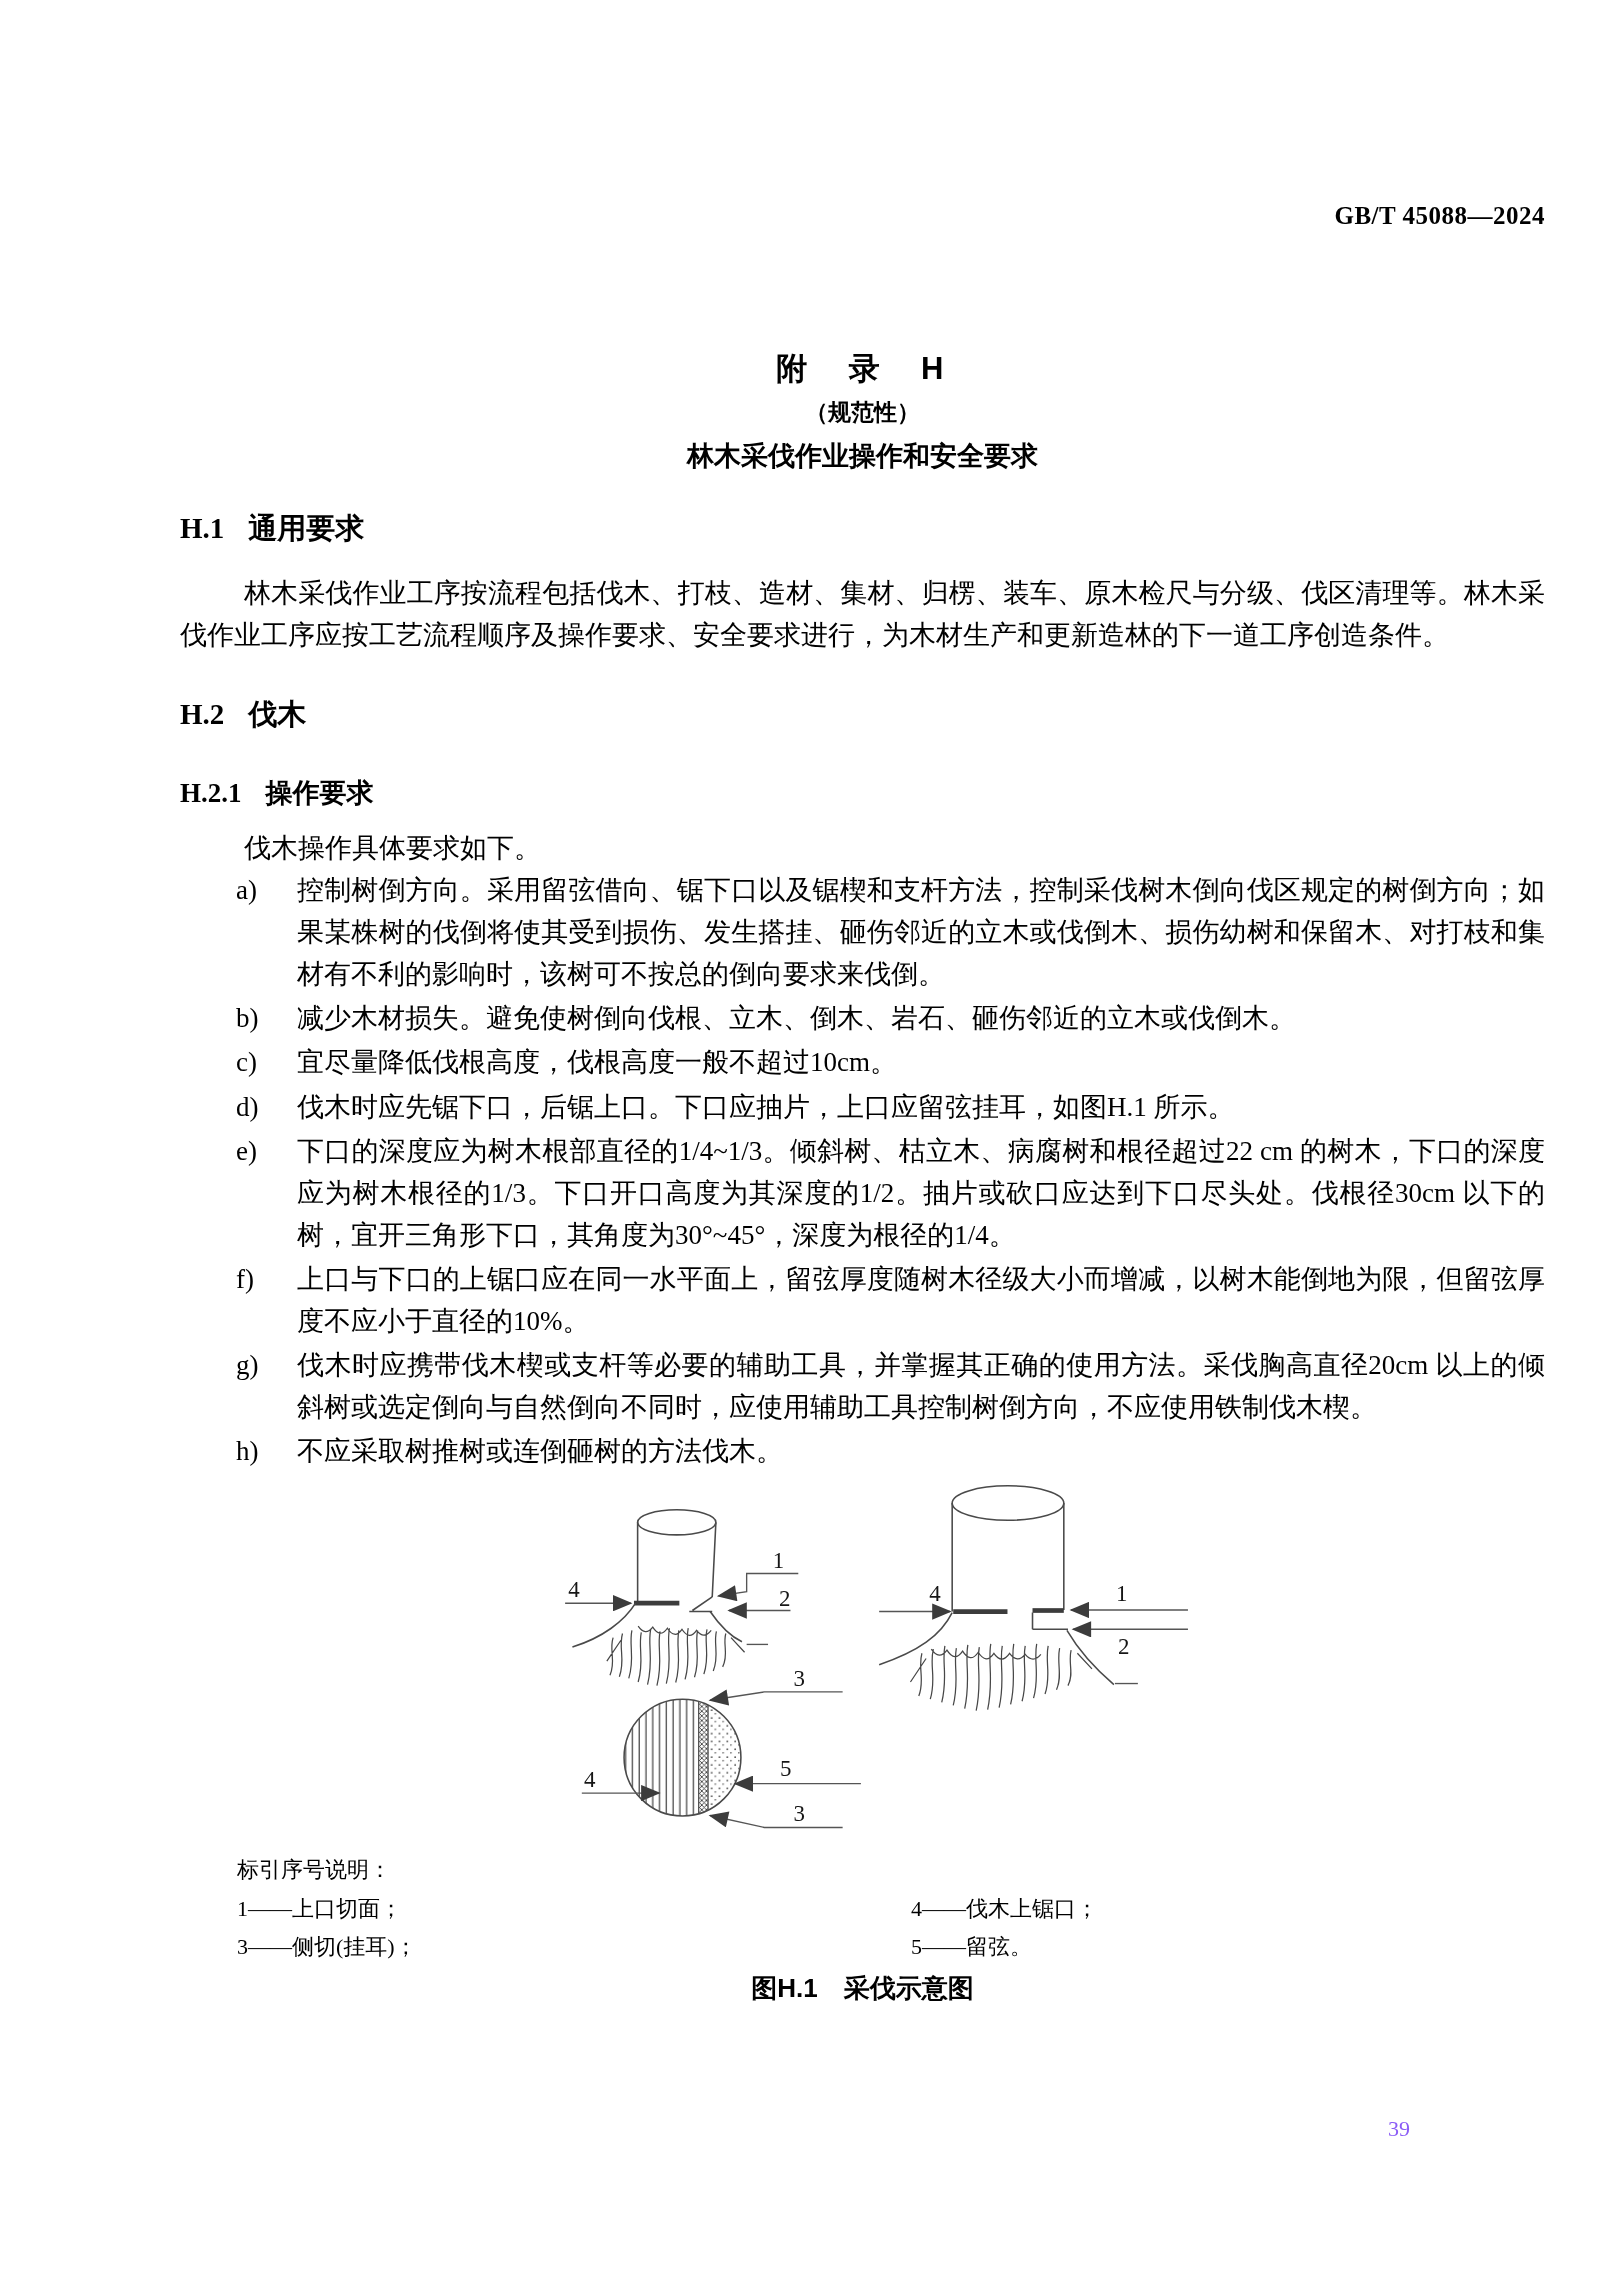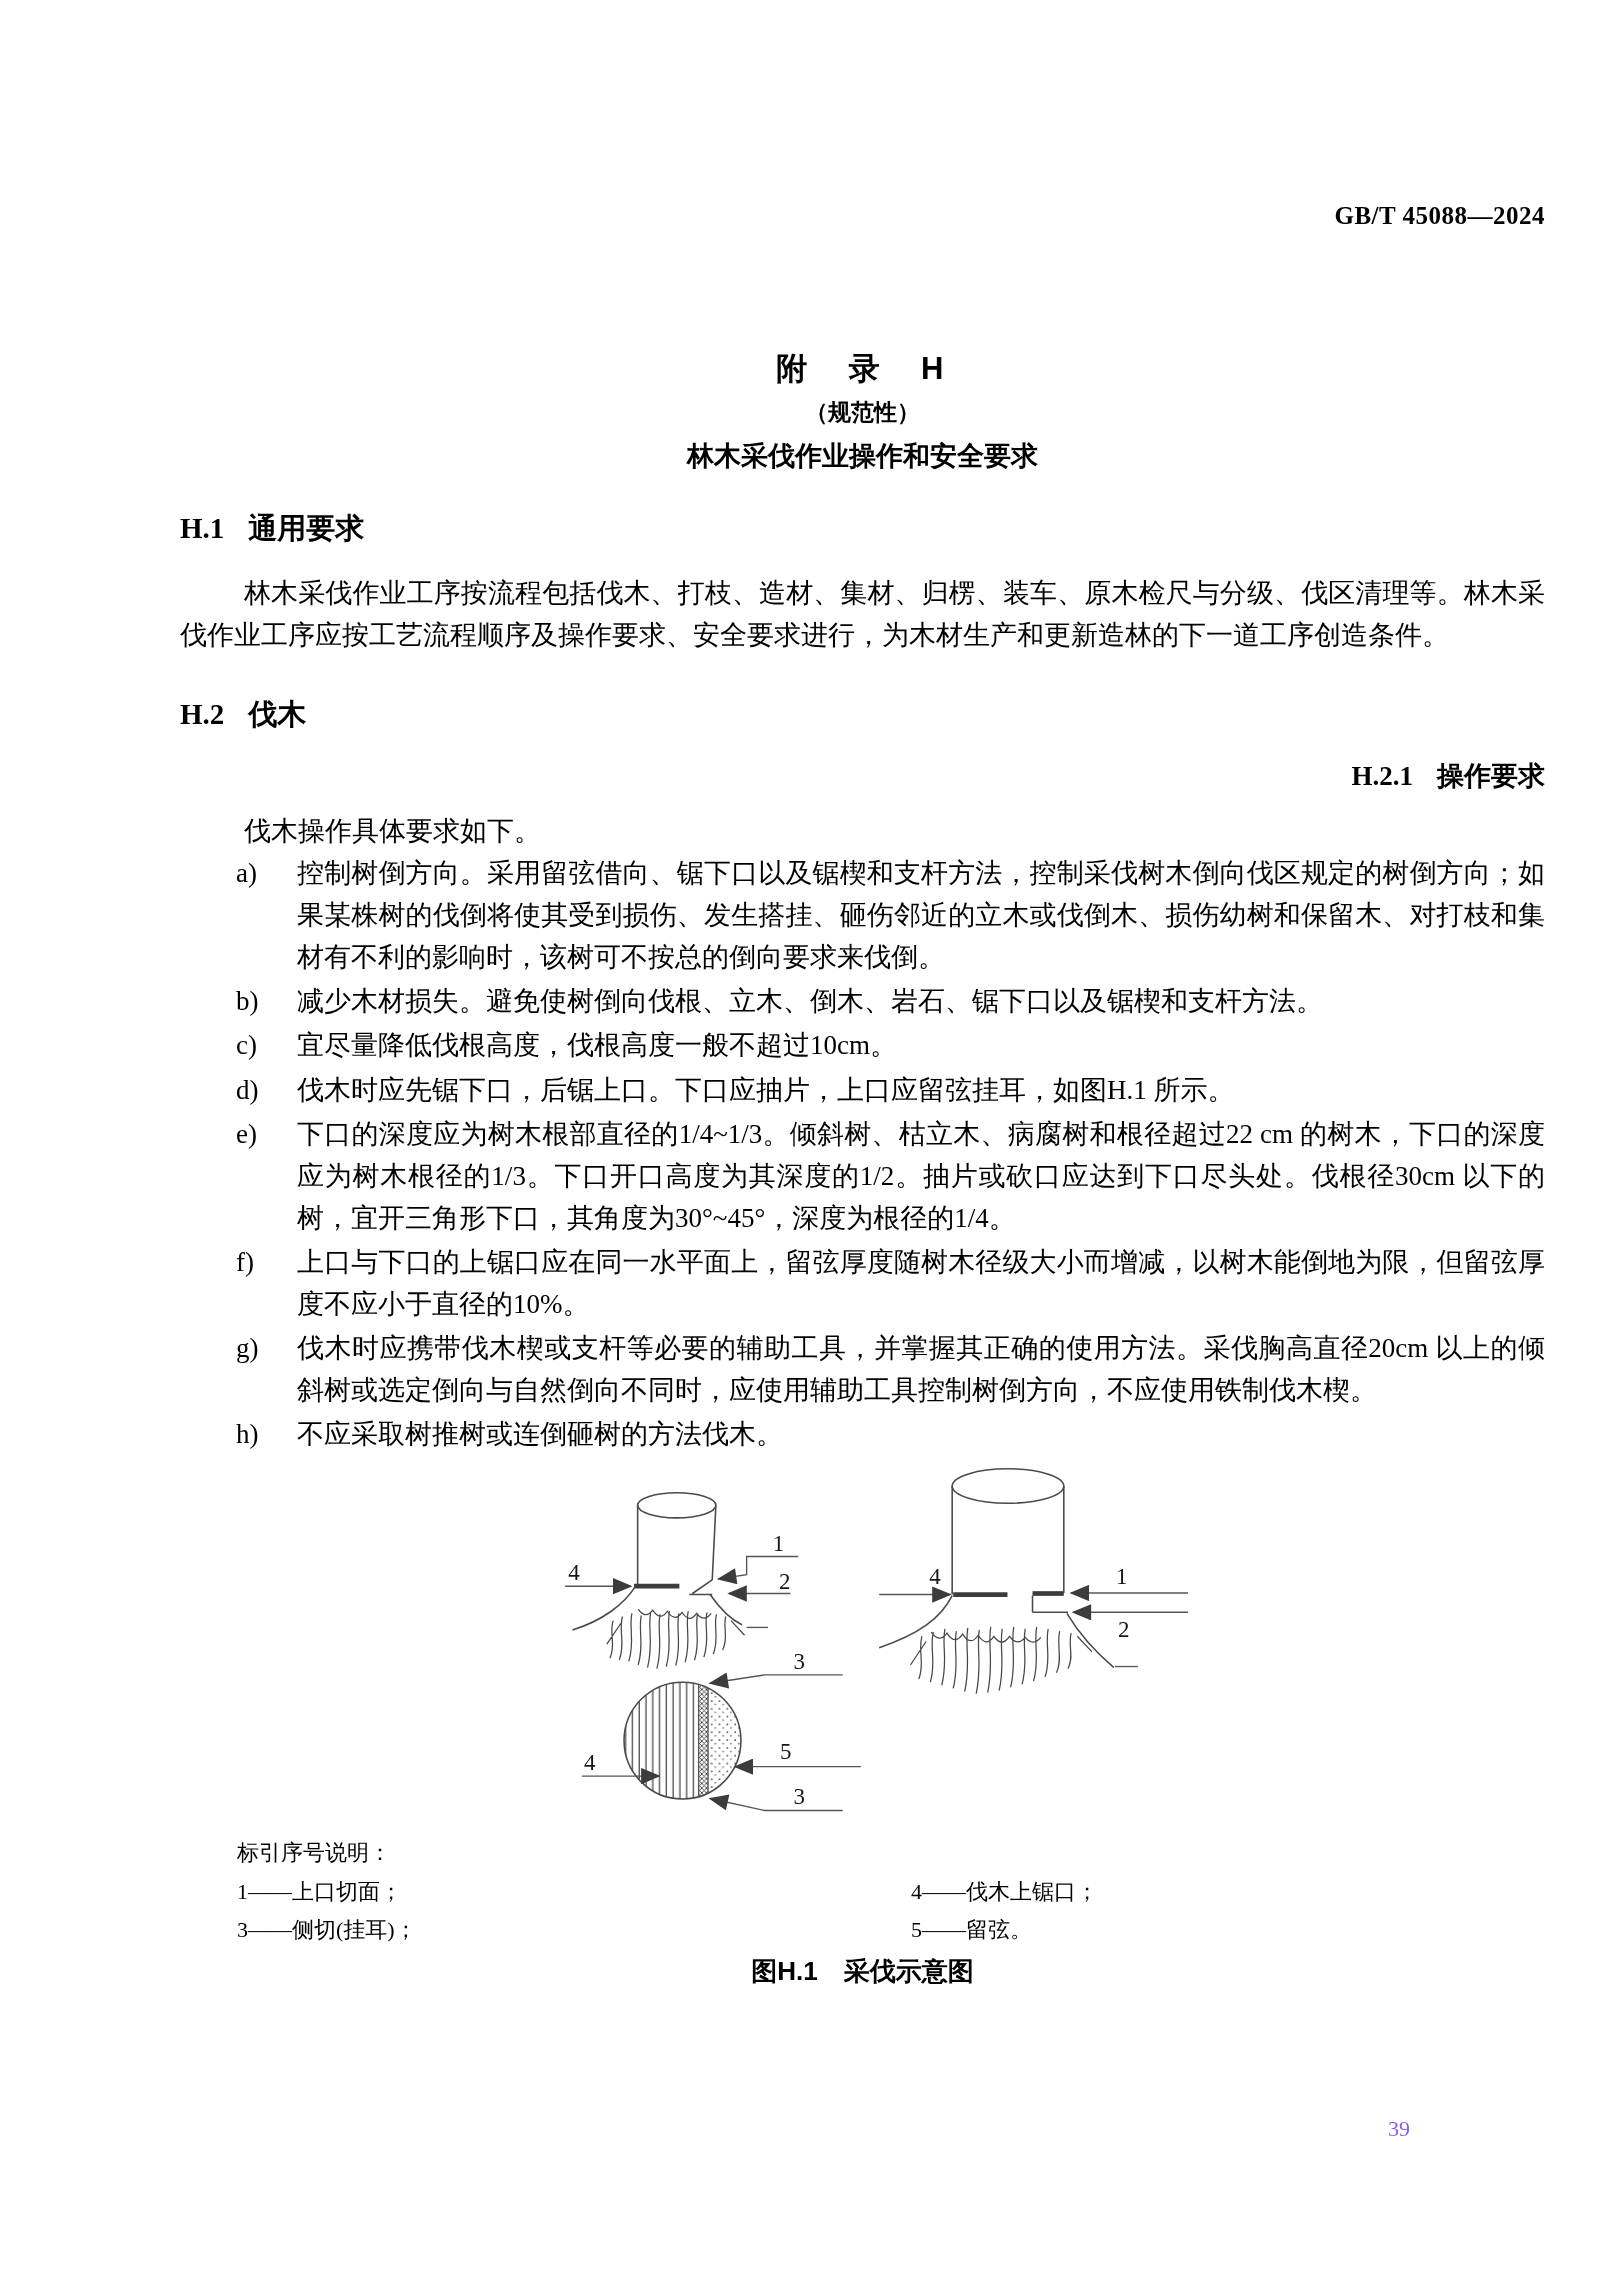--- a/index.html
+++ b/index.html
@@ -20,21 +20,21 @@
     font-family:"Liberation Sans","DejaVu Sans",sans-serif; font-weight:bold; }
   .title-1 { font-size:31px; line-height:42px; letter-spacing:5.2px; }
   .title-2 { font-size:23px; line-height:30px; margin-top:7.3px; }
   .title-3 { font-size:27px; line-height:41px; margin-top:8.3px; }
 
   .heading { font-family:"Liberation Sans","DejaVu Sans",sans-serif;
     font-weight:bold; font-size:29px; line-height:37px; }
   .heading .h-num { font-family:"Liberation Serif",serif; margin-right:24px; }
   .h1-heading  { margin-top:33px; }
   .h2-heading  { margin-top:40px; }
-  .h21-heading { margin-top:25px; font-size:27px;text-align:right; }
+  .h21-heading { margin-top:42px; font-size:27px; }
 
   .para { font-size:27px; line-height:42px; text-align:justify; }
   .h1-para { margin-top:25px; text-indent:64px; }
   .intro   { margin-top:15.7px; text-indent:64px; }
 
   .list { margin-top:0; }
   .item { display:flex; margin-bottom:2.1px; }
   .item-label { flex:0 0 61px; margin-left:56px; font-size:27px; line-height:42px; }
   .item-text  { flex:1; font-size:27px; line-height:42px; text-align:justify; }
 
@@ -88,21 +88,21 @@
 
   <p class="para intro">伐木操作具体要求如下。</p>
 
   <div class="list">
     <div class="item">
       <span class="item-label">a)</span>
       <span class="item-text">控制树倒方向。采用留弦借向、锯下口以及锯楔和支杆方法，控制采伐树木倒向伐区规定的树倒方向；如果某株树的伐倒将使其受到损伤、发生搭挂、砸伤邻近的立木或伐倒木、损伤幼树和保留木、对打枝和集材有不利的影响时，该树可不按总的倒向要求来伐倒。</span>
     </div>
     <div class="item">
       <span class="item-label">b)</span>
-      <span class="item-text">减少木材损失。避免使树倒向伐根、立木、倒木、岩石、锯下口以及锯楔和支杆方法。</span>
+      <span class="item-text">减少木材损失。避免使树倒向伐根、立木、倒木、岩石、砸伤邻近的立木或伐倒木。</span>
     </div>
     <div class="item">
       <span class="item-label">c)</span>
       <span class="item-text">宜尽量降低伐根高度，伐根高度一般不超过10cm。</span>
     </div>
     <div class="item">
       <span class="item-label">d)</span>
       <span class="item-text">伐木时应先锯下口，后锯上口。下口应抽片，上口应留弦挂耳，如图H.1 所示。</span>
     </div>
     <div class="item">

